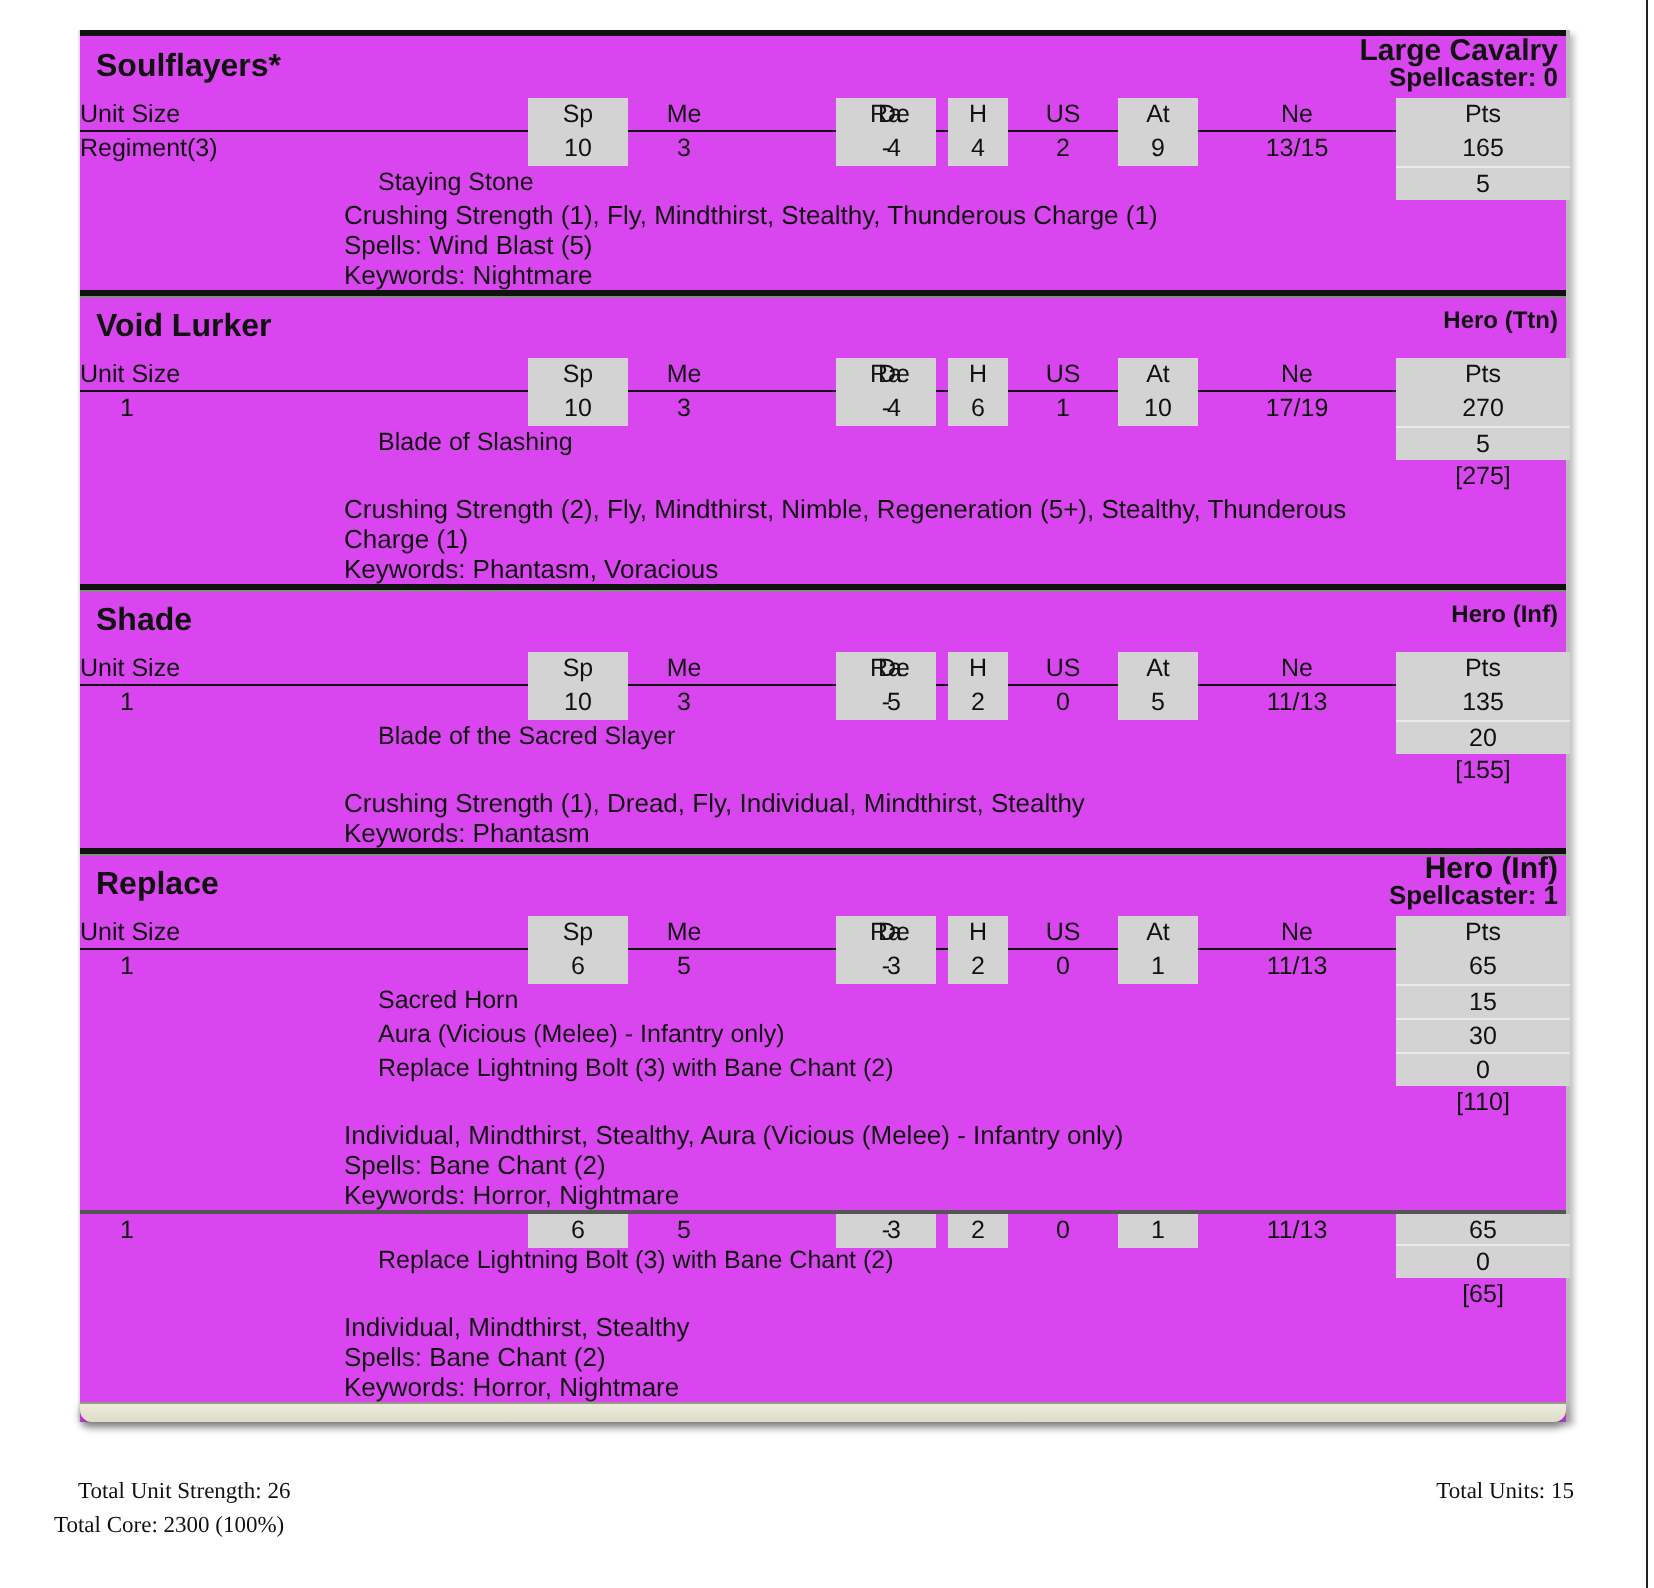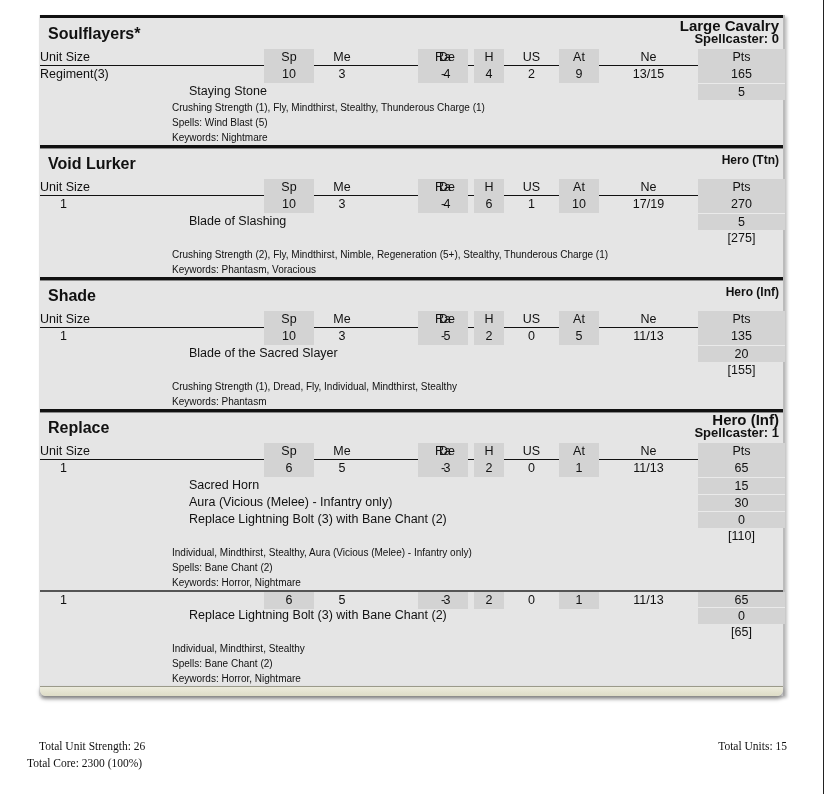--- a/index.html
+++ b/index.html
@@ -1,21 +1,21 @@
 <!DOCTYPE html>
 <html><head>
 <meta charset="utf-8">
 <style>
   * { box-sizing: border-box; margin: 0; padding: 0; }
   html, body { width: 827px; height: 794px; background: #ffffff; overflow: hidden; }
   body { position: relative; font-family: "Liberation Sans", sans-serif; color: #111; }
   .frame-line { position: absolute; left: 823px; top: 0; width: 1px; height: 794px; background: #222; }
   .card {
     position: absolute; left: 39px; top: 15px; width: 746px;
-    background: #e5e5e5;
+    background: #d946ef;
     border-right: 2px solid #bbb;
     border-left: 1px solid #e4e4e4;
     box-shadow: 2px 2px 3px rgba(0,0,0,0.25);
   }
   .card-bottom {
     height: 10px; background: linear-gradient(#ecebdc, #dddcc6);
     border-top: 1px solid #9b9a8a;
     border-radius: 0 0 6px 6px;
     box-shadow: 0 3px 4px rgba(0,0,0,0.35);
   }
@@ -39,21 +39,21 @@
   .c-me { left: 277px; width: 50px; }
   .c-ra { left: 330px; width: 50px; margin-left: 48px; }
   .c-de { left: 383px; width: 48px; }
   .c-h  { left: 434px; width: 30px; }
   .c-us { left: 467px; width: 49px; }
   .c-at { left: 519px; width: 40px; }
   .c-ne { left: 561px; width: 95px; }
   .c-pts { left: 658px; width: 87px; }
   .pts-sep { border-top: 1px solid #eaeaea; }
   .opt { position: absolute; left: 149px; top: 0; }
-  .special { padding-left: 132px; font-size: 10px; line-height: 15px; padding-right: 80px; }
+  .special { padding-left: 132px; font-size: 13px; line-height: 15px; padding-right: 80px; }
   .special div { min-height: 15px; }
   .sub-sep { border-top: 2px solid #555; }
   .footer { position: absolute; font-family: "Liberation Serif", serif; font-size: 11.5px; color: #111; }
 </style>
 </head>
 <body>
 
 <div class="frame-line"></div>
 
 <div class="card">

